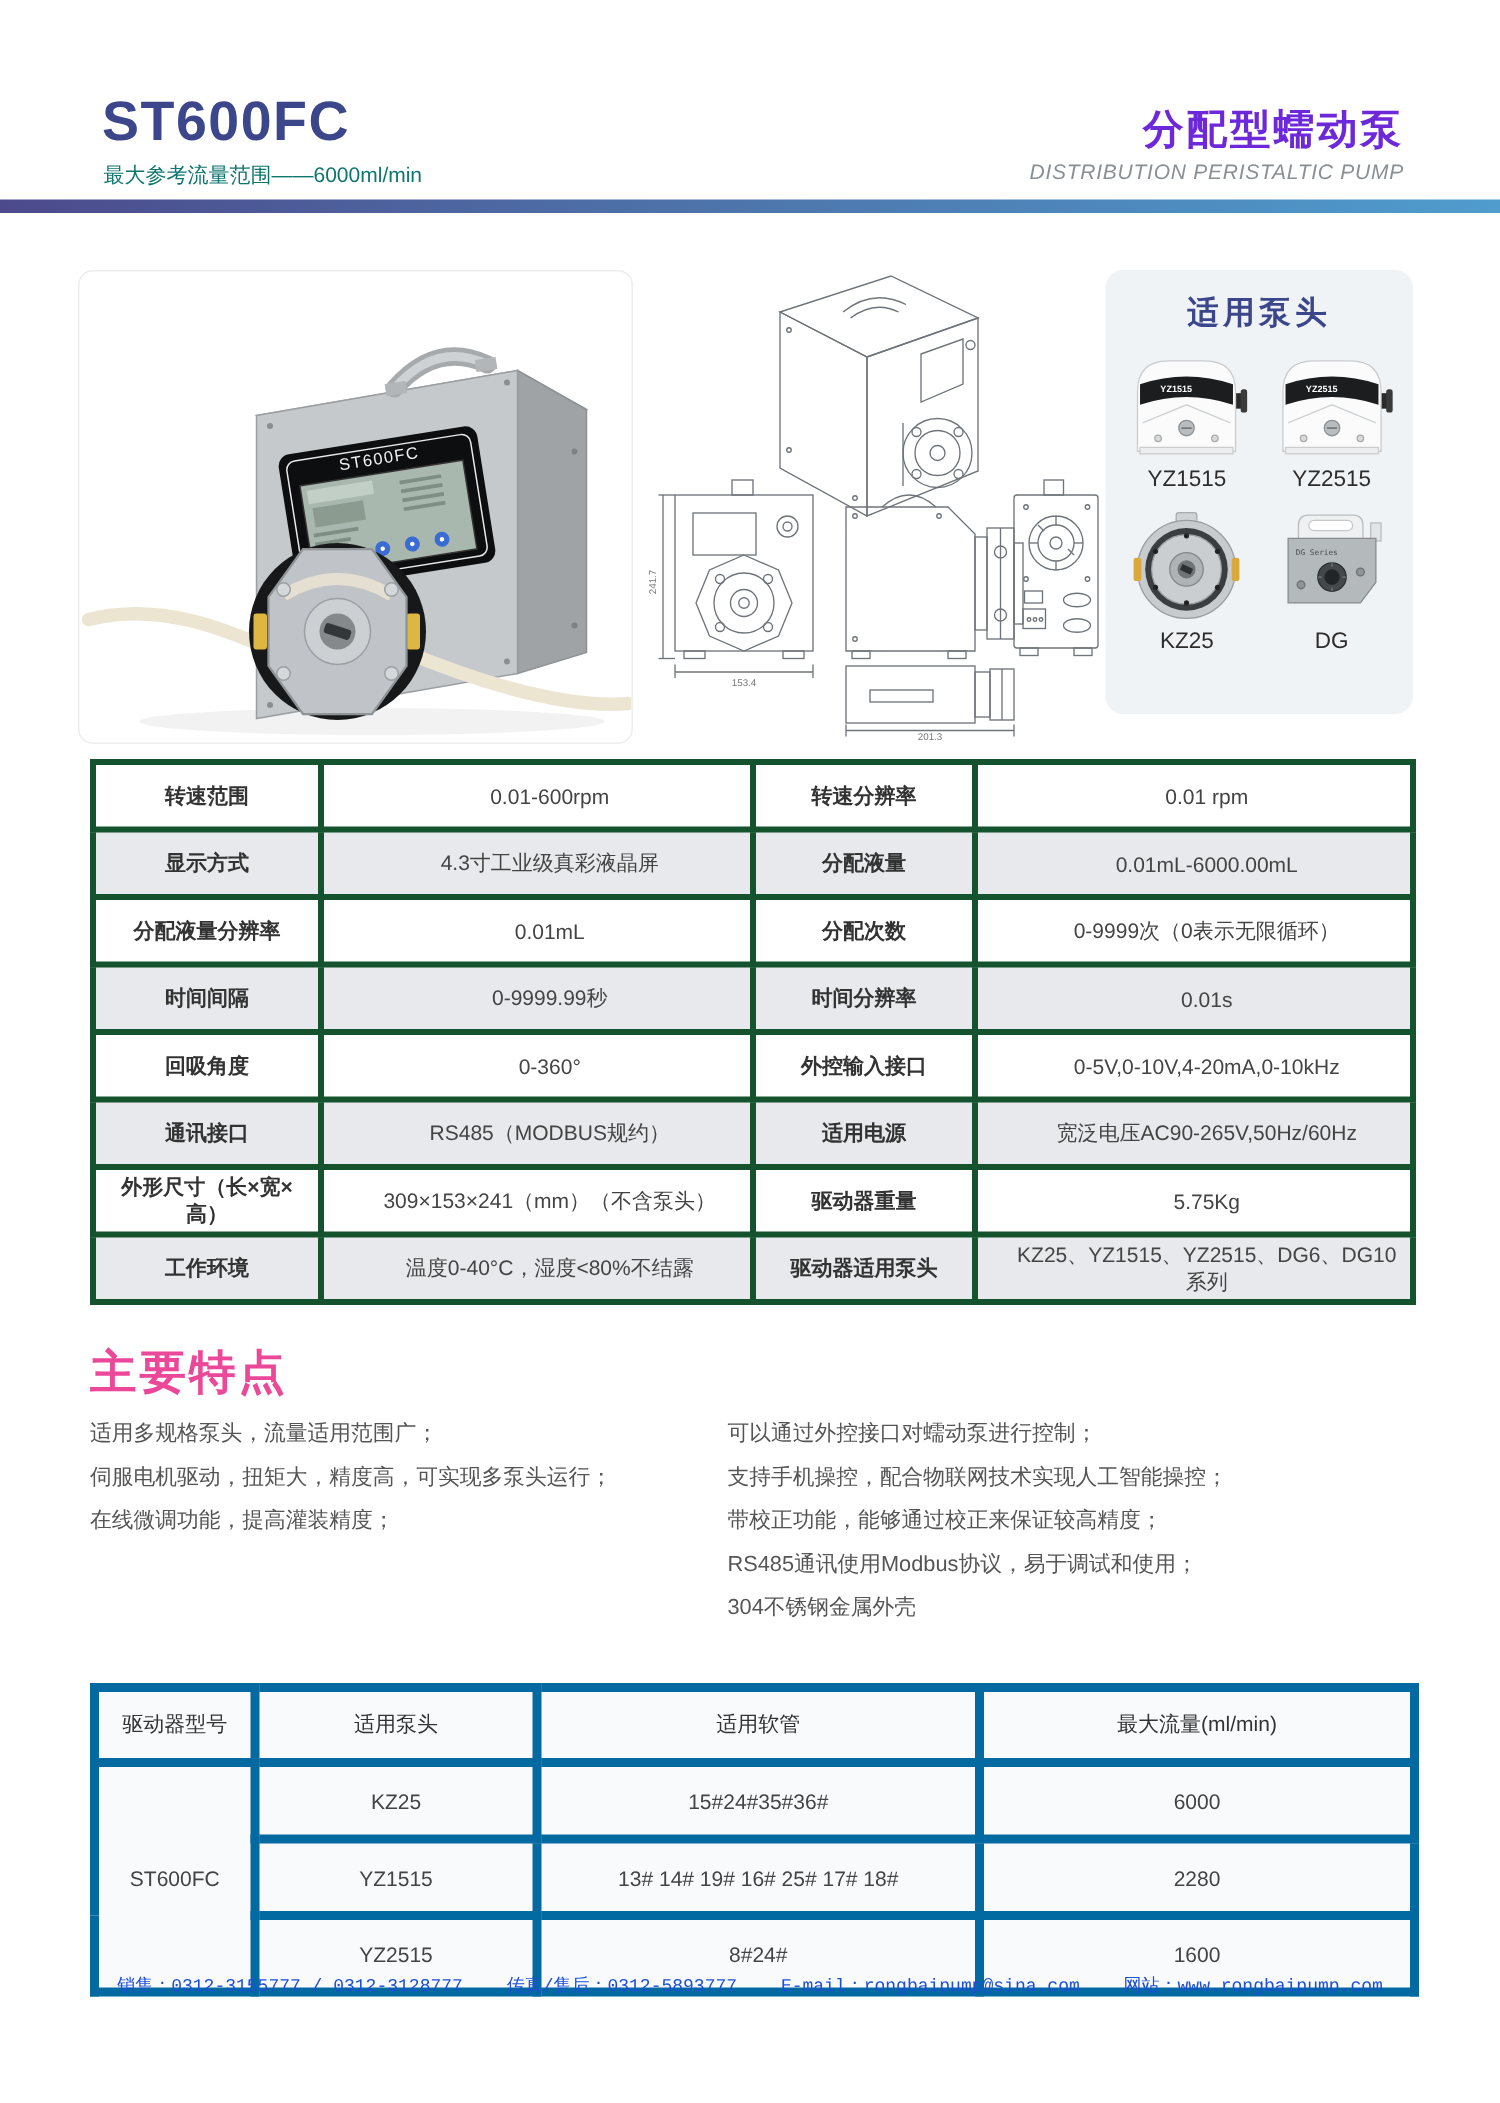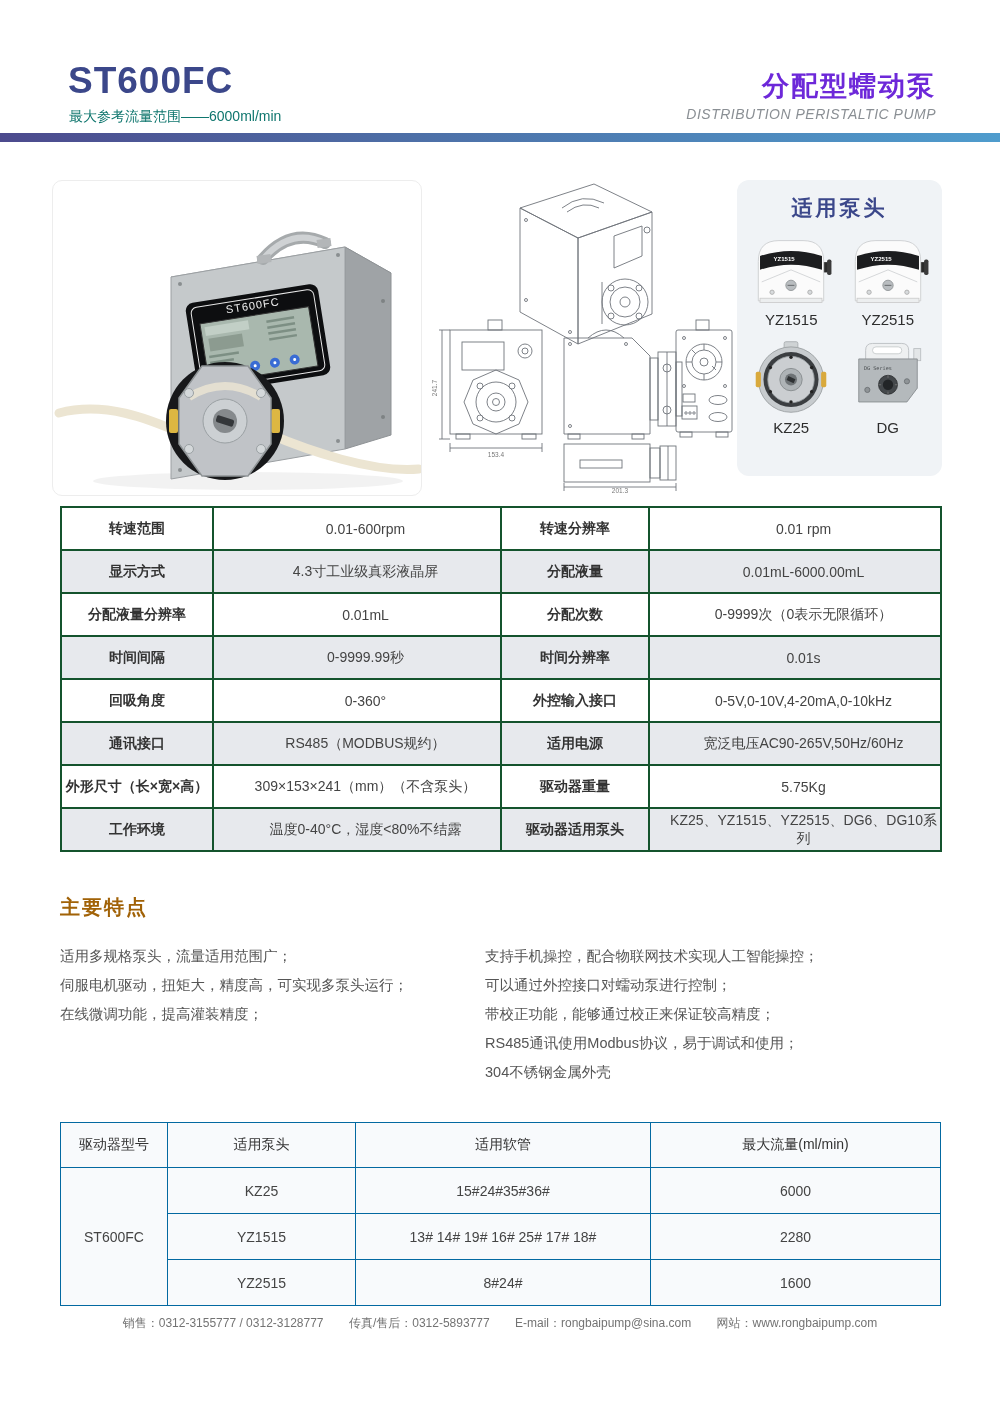--- a/index.html
+++ b/index.html
@@ -19,40 +19,40 @@
   .drawings-box{position:absolute;left:428px;top:158px;width:308px;height:322px;}
   .heads-panel{position:absolute;left:737px;top:166px;width:205px;height:296px;background:#f0f3f6;border-radius:12px;box-sizing:border-box;padding:14px 8px 8px;}
   .panel-title{text-align:center;font-size:21px;font-weight:bold;color:#3b478a;letter-spacing:3px;margin-bottom:10px;}
   .heads-grid{display:grid;grid-template-columns:1fr 1fr;row-gap:12px;column-gap:4px;}
   .head-cell{display:flex;flex-direction:column;align-items:center;}
   .head-cell svg{width:88px;height:74px;}
   .head-label{margin-top:5px;font-size:15px;color:#2d2d2d;}
 
   
   .spec-table{position:absolute;left:60px;top:492px;width:880px;border-collapse:collapse;table-layout:fixed;}
-  .spec-table th,.spec-table td{border:2px solid #14532d;height:41px;font-size:14px;text-align:center;vertical-align:middle;padding:0 3px;}
+  .spec-table th,.spec-table td{border:4px solid #14532d;height:41px;font-size:14px;text-align:center;vertical-align:middle;padding:0 3px;}
   .spec-table th{font-weight:bold;color:#333;}
   .spec-table td{color:#444;font-weight:normal;padding-left:20px;}
   .spec-table tr:nth-child(even) th,.spec-table tr:nth-child(even) td{background:#e7e9ed;}
   .spec-table tr:nth-child(odd) th,.spec-table tr:nth-child(odd) td{background:#ffffff;}
 
   
-  .features-title{position:absolute;left:60px;top:880px;font-size:20px;font-weight:bold;color:#a16207;letter-spacing:2px;}
+  .features-title{position:absolute;left:60px;top:880px;font-size:31px;font-weight:bold;color:#ec4899;letter-spacing:2px;}
   .features-col{position:absolute;top:928px;font-size:14.5px;color:#555;line-height:29px;white-space:nowrap;}
   .features-left{left:60px;}
   .features-right{left:485px;}
 
   
   .compat-table{position:absolute;left:60px;top:1108px;width:880px;border-collapse:collapse;table-layout:fixed;background:#f8fafc;}
-  .compat-table th,.compat-table td{border:1px solid #0369a1;text-align:center;vertical-align:middle;font-size:14px;padding:0 8px;}
+  .compat-table th,.compat-table td{border:6px solid #0369a1;text-align:center;vertical-align:middle;font-size:14px;padding:0 8px;}
   .compat-table th{height:44px;font-weight:normal;color:#333;}
   .compat-table td{height:45px;color:#444;}
 
   
-  .footer{position:absolute;left:0;top:1301px;width:1000px;text-align:center;font-size:12px;color:#737373;}
+  .footer{position:absolute;left:0;top:1301px;width:1000px;text-align:center;font-size:12px;color:#1d4ed8;font-family:Liberation Mono, monospace;}
   .footer span{margin:0 11px;}
 
   svg text{font-family:"Liberation Sans","DejaVu Sans",sans-serif;}
   .mono{font-family:"DejaVu Sans Mono",monospace;}
 </style>
 </head>
 <body>
 
 <div class="page">
 
@@ -362,22 +362,22 @@
     </tbody>
   </table>
 
   <div class="features-title">主要特点</div>
   <div class="features-col features-left">
     <div>适用多规格泵头，流量适用范围广；</div>
     <div>伺服电机驱动，扭矩大，精度高，可实现多泵头运行；</div>
     <div>在线微调功能，提高灌装精度；</div>
   </div>
   <div class="features-col features-right">
+    <div>可以通过外控接口对蠕动泵进行控制；</div>
     <div>支持手机操控，配合物联网技术实现人工智能操控；</div>
-    <div>可以通过外控接口对蠕动泵进行控制；</div>
     <div>带校正功能，能够通过校正来保证较高精度；</div>
     <div>RS485通讯使用Modbus协议，易于调试和使用；</div>
     <div>304不锈钢金属外壳</div>
   </div>
 
   <table class="compat-table">
     <colgroup>
         <col style="width:107px">
         <col style="width:188px">
         <col style="width:295px">

